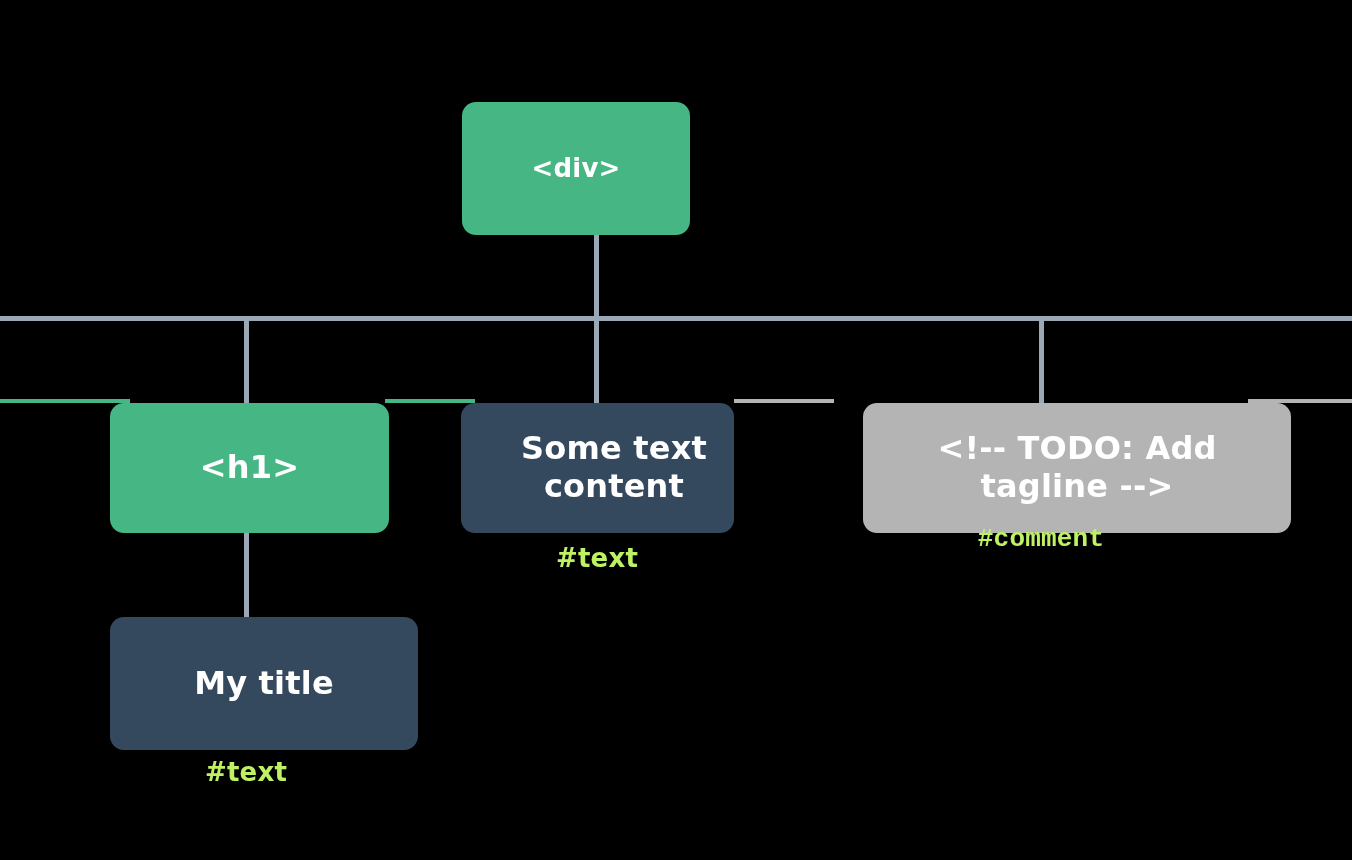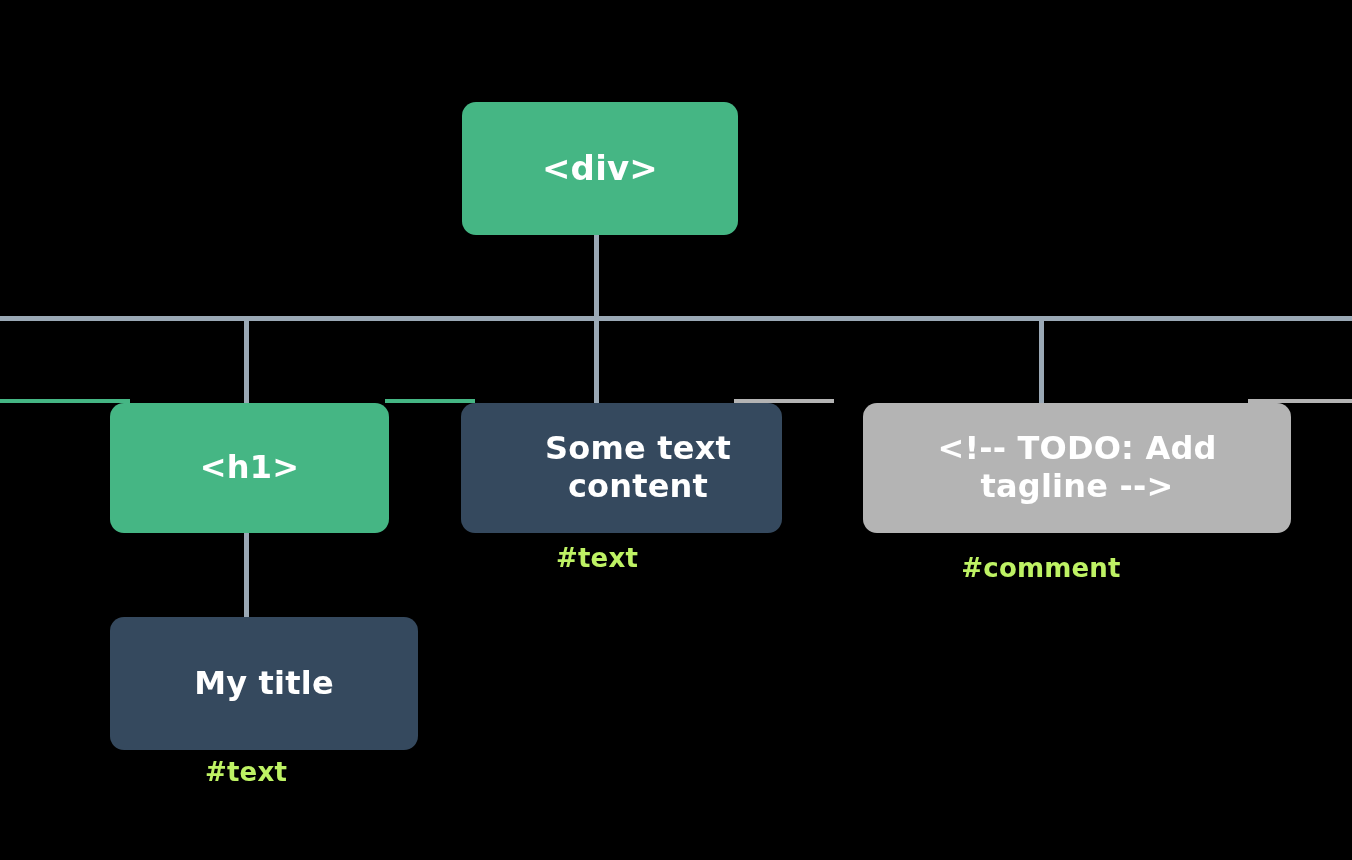--- a/index.html
+++ b/index.html
@@ -80,39 +80,39 @@
 
   <div class="edge edge-v" style="left:1039px; top:316px; height:90px;"></div>
 
   <div class="edge edge-v" style="left:244px; top:533px; height:88px;"></div>
 
   <div class="hairline hairline-green" style="left:0px; top:399px; width:130px;"></div>
   <div class="hairline hairline-green" style="left:385px; top:399px; width:90px;"></div>
   <div class="hairline hairline-gray" style="left:1248px; top:399px; width:104px;"></div>
   <div class="hairline hairline-gray" style="left:734px; top:399px; width:100px;"></div>
 
-  <div class="node node-element" style="left:462px; top:102px; width:276px; height:133px; font-size:34px;">
+  <div class="node node-element" style="left:462px; top:102px; width:228px; height:133px; font-size:26px;">
     <span>&lt;div&gt;</span>
   </div>
 
   <div class="node node-element" style="left:110px; top:403px; width:279px; height:130px; font-size:32px;">
     <span>&lt;h1&gt;</span>
   </div>
 
-  <div class="node node-text" style="left:461px; top:403px; width:321px; height:130px; font-size:32px;padding-left:47px;">
+  <div class="node node-text" style="left:461px; top:403px; width:273px; height:130px; font-size:32px;padding-left:47px;">
     <span>Some text content</span>
   </div>
 
   <div class="node node-comment" style="left:863px; top:403px; width:428px; height:130px; font-size:32px;">
     <span>&lt;!-- TODO: Add tagline  --&gt;</span>
   </div>
 
   <div class="node node-text" style="left:110px; top:617px; width:308px; height:133px; font-size:32px;">
     <span>My title</span>
   </div>
 
   <div class="caption" style="left:497px; top:543px; width:200px;">#text</div>
 
-  <div class="caption" style="left:891px; top:553px; width:300px;">#comment</div>
+  <div class="caption" style="left:891px; top:524px; width:300px;font-family:Liberation Mono, monospace;">#comment</div>
 
   <div class="caption" style="left:146px; top:757px; width:200px;">#text</div>
 
 </div>
 
 </body></html>

